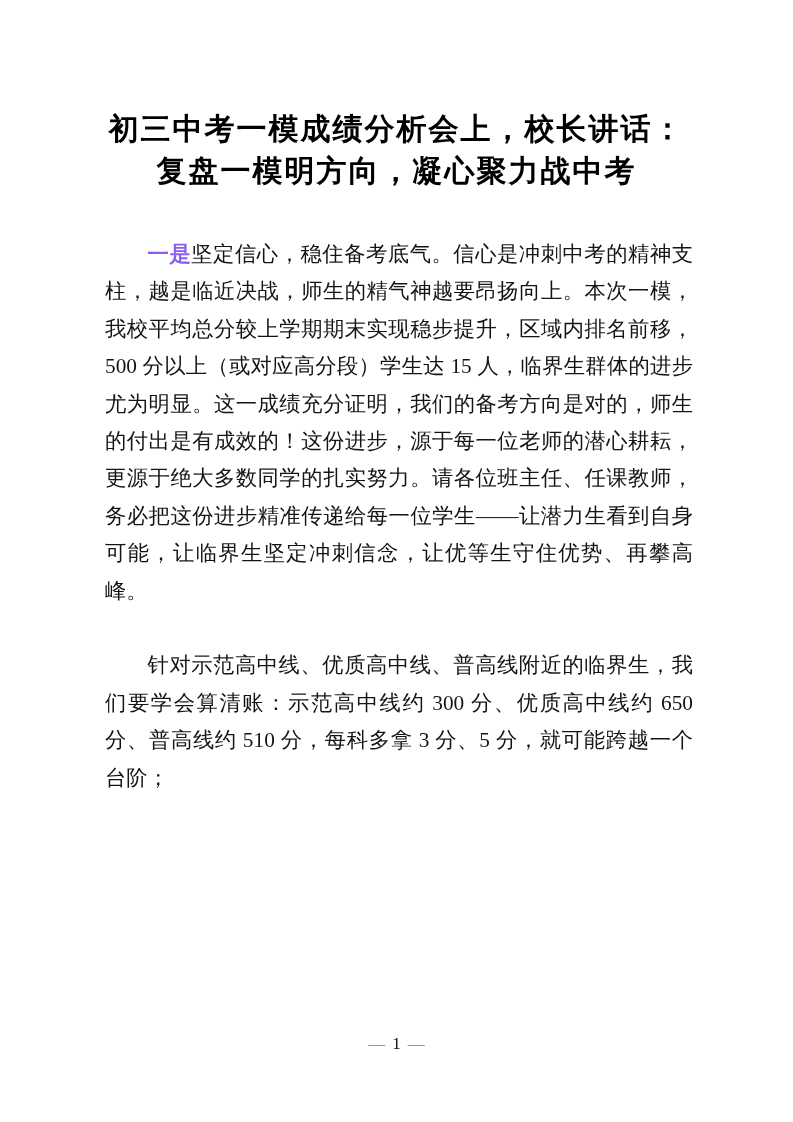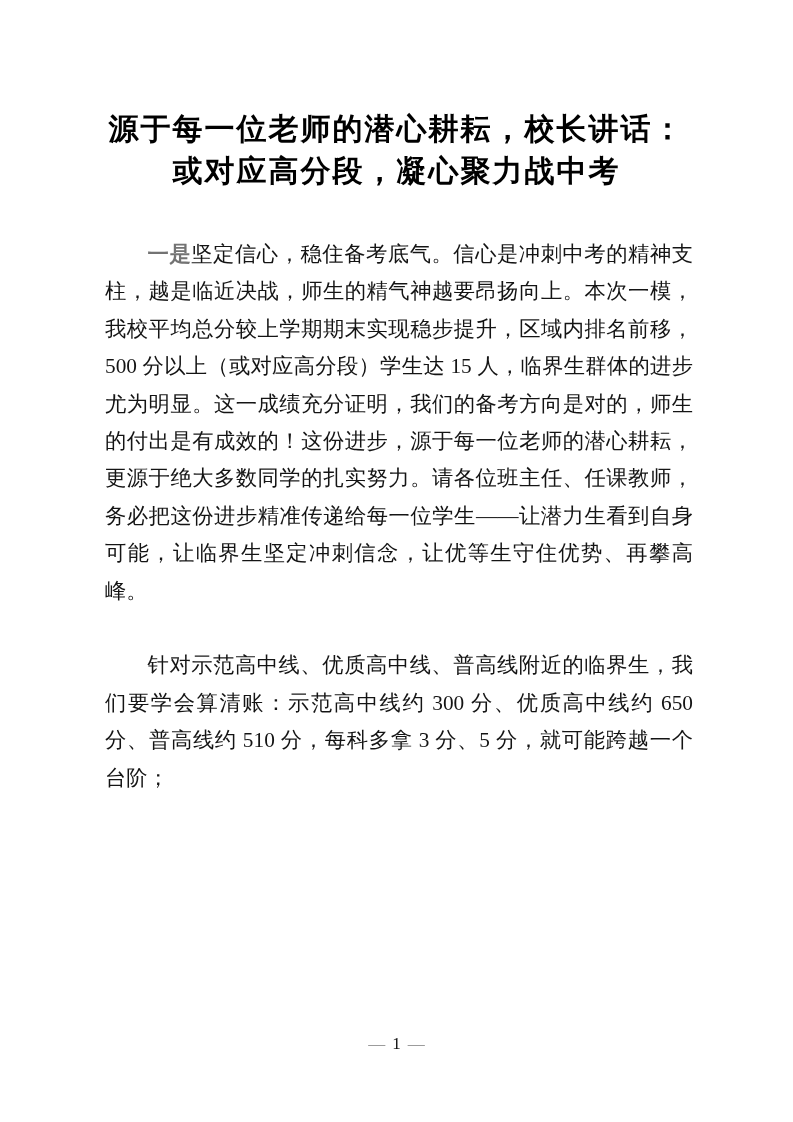--- a/index.html
+++ b/index.html
@@ -48,21 +48,21 @@
   }
   .para {
     margin: 0;
     text-indent: 2em;
   }
   .para-gap {
     margin-top: 37.4px;
   }
   .para .lead {
     font-weight: bold;
-    color: #737373;
+    color: #8b5cf6;
   }
   .page-footer {
     position: absolute;
     top: 1033px;
     left: 0;
     width: 100%;
     text-align: center;
     font-size: 17px;
     line-height: 22px;
     color: #111111;
@@ -74,22 +74,22 @@
   .page-number {
     color: #111111;
   }
 </style>
 </head>
 <body>
 
 <div class="page">
 
   <h1 class="doc-title">
-    <span class="title-line">源于每一位老师的潜心耕耘，校长讲话：</span>
-    <span class="title-line">或对应高分段，凝心聚力战中考</span>
+    <span class="title-line">初三中考一模成绩分析会上，校长讲话：</span>
+    <span class="title-line">复盘一模明方向，凝心聚力战中考</span>
   </h1>
 
   <div class="doc-body">
 
 
     <p class="para"><b class="lead">一是</b><span>坚定信心，稳住备考底气。信心是冲刺中考的精神支柱，越是临近决战，师生的精气神越要昂扬向上。本次一模，我校平均总分较上学期期末实现稳步提升，区域内排名前移，500 分以上（或对应高分段）学生达 15 人，临界生群体的进步尤为明显。这一成绩充分证明，我们的备考方向是对的，师生的付出是有成效的！这份进步，源于每一位老师的潜心耕耘，更源于绝大多数同学的扎实努力。请各位班主任、任课教师，务必把这份进步精准传递给每一位学生——让潜力生看到自身可能，让临界生坚定冲刺信念，让优等生守住优势、再攀高峰。</span></p>
 
     <p class="para para-gap"><span>针对示范高中线、优质高中线、普高线附近的临界生，我们要学会算清账：示范高中线约 300 分、优质高中线约 650 分、普高线约 510 分，每科多拿 3 分、5 分，就可能跨越一个台阶；</span></p>
   </div>
 

